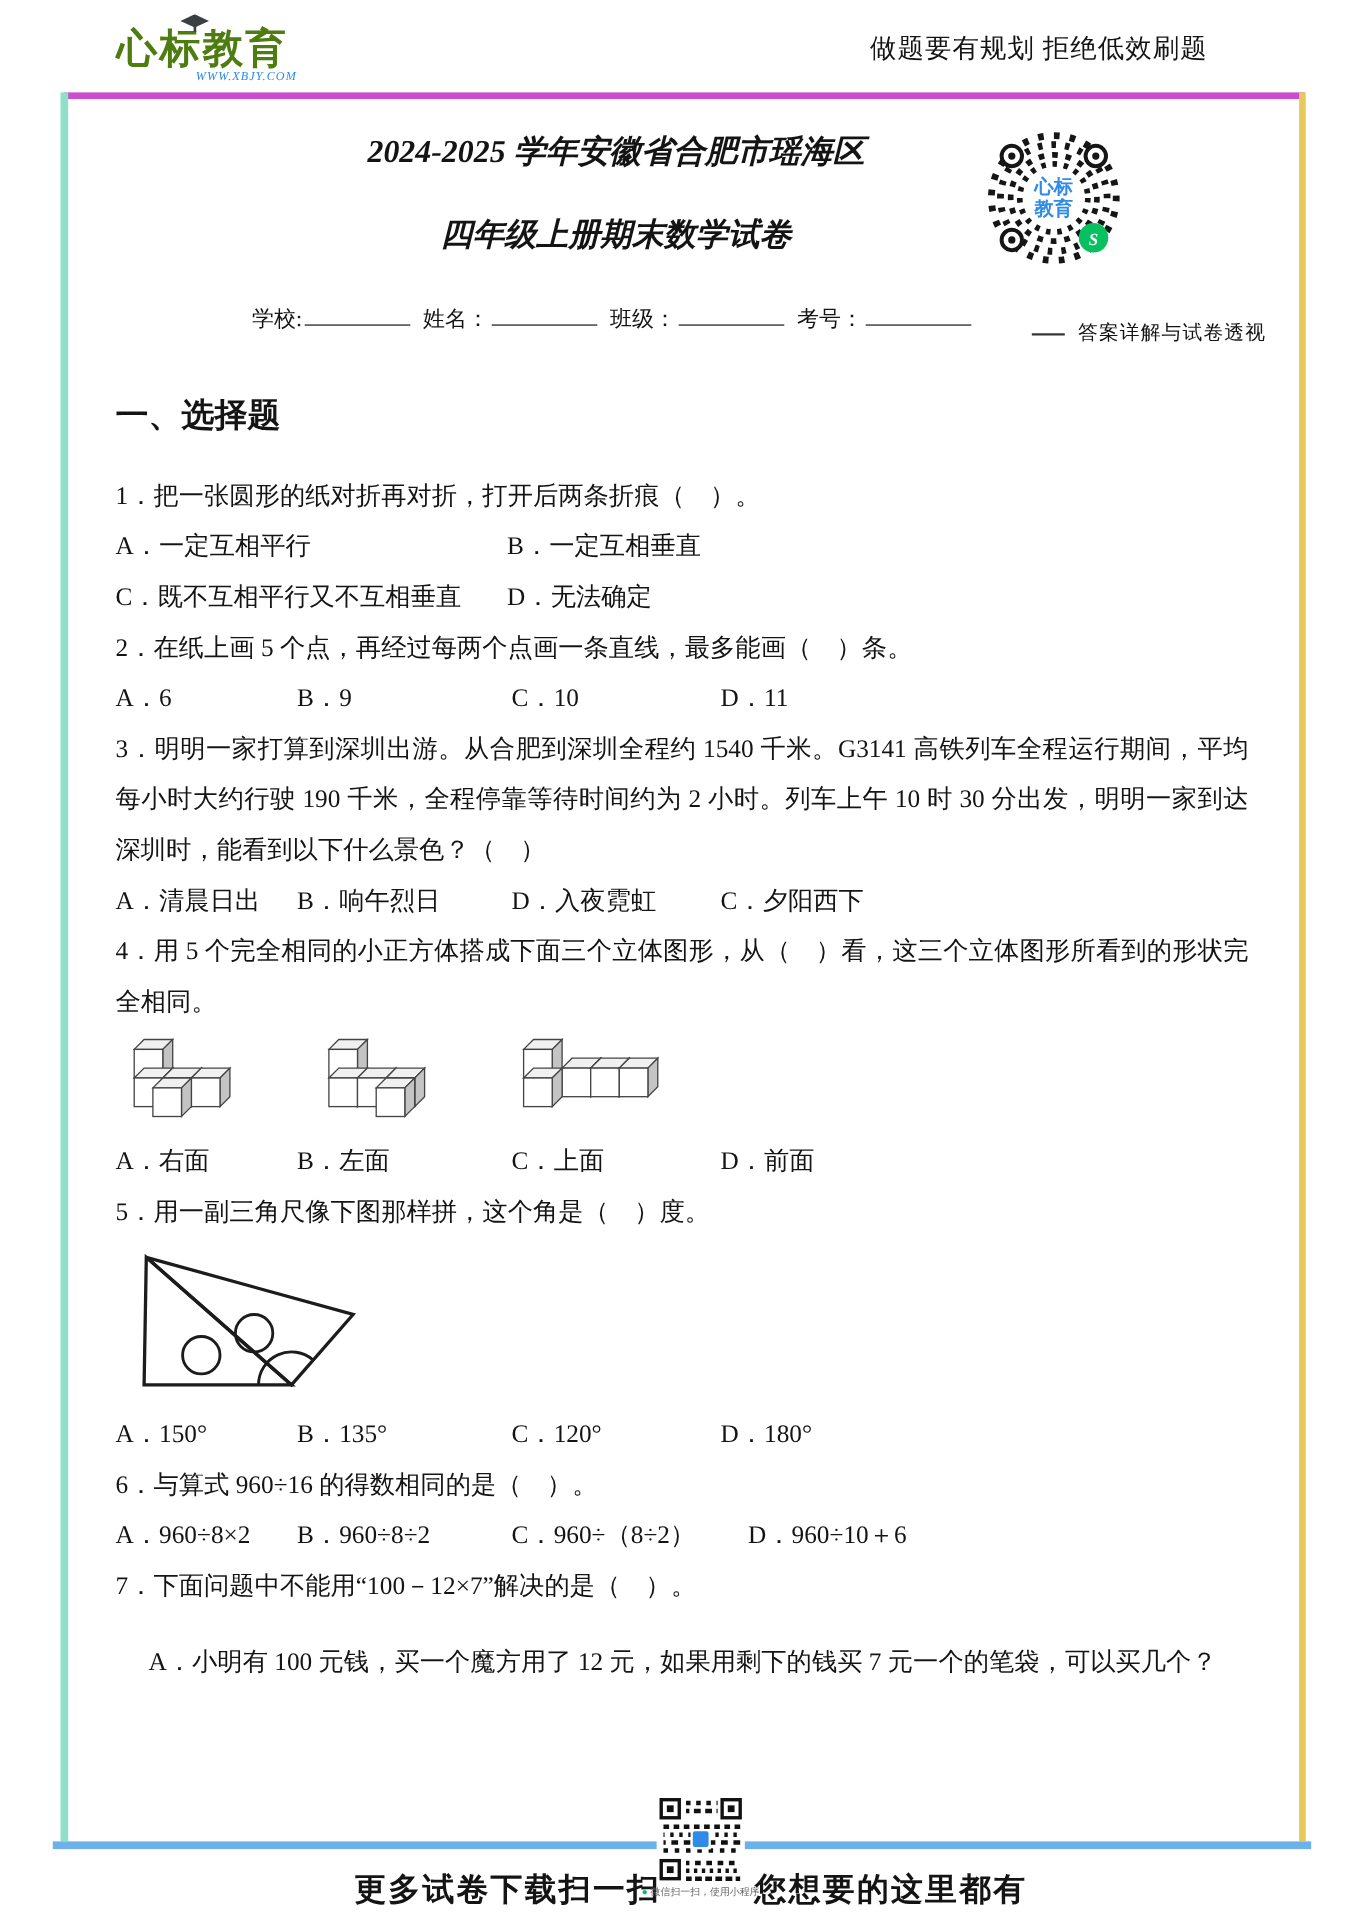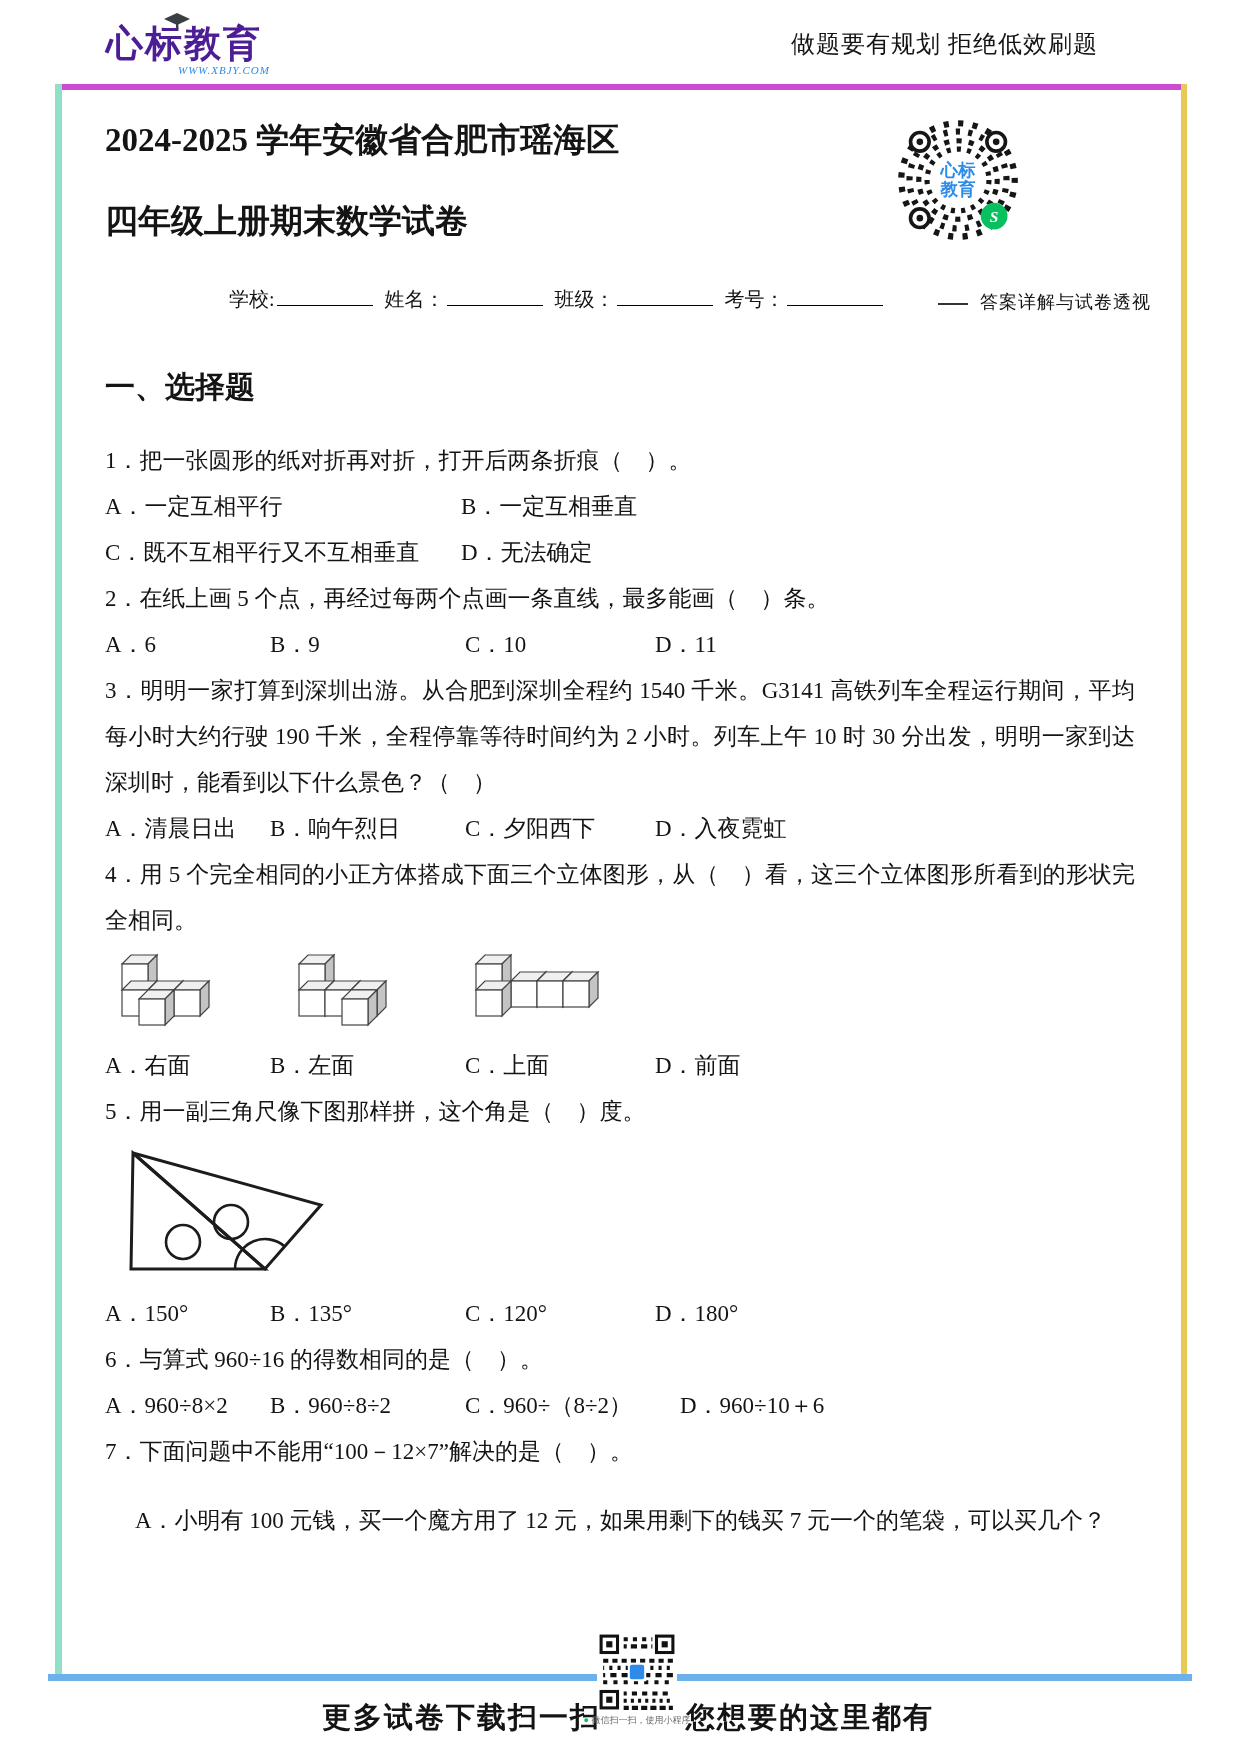--- a/index.html
+++ b/index.html
@@ -11,38 +11,38 @@
   .line{position:absolute;}
   #top-line{left:58px;top:84px;width:1128px;height:6px;background:#cb4ccf;}
   #left-line{left:55px;top:84px;width:7px;height:1590px;background:#8fdfc9;}
   #right-line{left:1181px;top:84px;width:6px;height:1590px;background:#e6ca58;}
   #footer-line{left:48px;top:1674px;width:1144px;height:7px;background:#6cb1ea;}
 
   
   #logo{position:absolute;left:106px;top:20px;width:220px;height:60px;}
   #logo .logo-text{
     font-family:"Liberation Sans","DejaVu Sans",sans-serif;
-    font-weight:bold;font-size:37px;color:#4c1d95;letter-spacing:2px;line-height:48px;
+    font-weight:bold;font-size:37px;color:#4d7c0f;letter-spacing:2px;line-height:48px;
   }
   #logo .cap{position:absolute;left:58px;top:-7px;}
   #logo .logo-url{
     position:absolute;left:72px;top:44px;
     font-family:Liberation Serif, serif;
     font-style:italic;font-size:11px;color:#2e8be8;letter-spacing:1px;
   }
   #slogan{position:absolute;right:142px;top:28px;font-size:24px;letter-spacing:1px;}
 
   
   #answer-qr{position:absolute;left:893px;top:114px;}
   #answer-qr-caption{position:absolute;left:938px;top:290px;font-size:18px;letter-spacing:1px;white-space:nowrap;}
   #answer-qr-caption .dash{display:inline-block;width:30px;border-top:2px solid #333;vertical-align:middle;margin-right:12px;}
 
   
   #content{position:absolute;left:105px;top:100px;width:1030px;font-size:23px;}
-  .exam-title{width:910px;text-align:left;font-weight:bold;font-size:33px;margin:0;}
+  .exam-title{width:910px;text-align:center;font-weight:bold;font-size:29px;margin:0;font-style:italic;}
   #title1{margin-top:18px;}
   #title2{margin-top:36px;}
   #info-row{margin:40px 0 0 124px;font-size:20px;white-space:nowrap;}
   #info-row .blank{display:inline-block;width:96px;height:1.05em;border-bottom:1.6px solid #000;margin:0 12px 0 2px;}
   #info-row .blank:last-child{margin-right:0;}
   #section-heading{margin-top:54px;font-weight:bold;font-size:30px;}
   .question{margin:0;line-height:46px;text-align:justify;text-justify:inter-ideograph;}
   .opt-row{display:flex;line-height:46px;}
   .cols2 .opt{width:356px;}
   .cols4 .opt:nth-child(1){width:165px;}
@@ -148,22 +148,22 @@
     <span class="opt">A．6</span>
     <span class="opt">B．9</span>
     <span class="opt">C．10</span>
     <span class="opt">D．11</span>
   </div>
 
   <p class="question">3．明明一家打算到深圳出游。从合肥到深圳全程约 1540 千米。G3141 高铁列车全程运行期间，平均每小时大约行驶 190 千米，全程停靠等待时间约为 2 小时。列车上午 10 时 30 分出发，明明一家到达深圳时，能看到以下什么景色？（　）</p>
   <div class="opt-row cols4">
     <span class="opt">A．清晨日出</span>
     <span class="opt">B．响午烈日</span>
+    <span class="opt">D．入夜霓虹</span>
     <span class="opt">C．夕阳西下</span>
-    <span class="opt">D．入夜霓虹</span>
   </div>
 
   <p class="question">4．用 5 个完全相同的小正方体搭成下面三个立体图形，从（　）看，这三个立体图形所看到的形状完全相同。</p>
   <div class="figure-row">
     <svg width="135" height="85" viewBox="0 0 135 85">
       <use href="#cube" x="5" y="14"></use>
         <use href="#cube" x="5" y="40"></use>
       <use href="#cube" x="31" y="40"></use>
         <use href="#cube" x="57" y="40"></use>
       <use href="#cube" x="22" y="49"></use>

